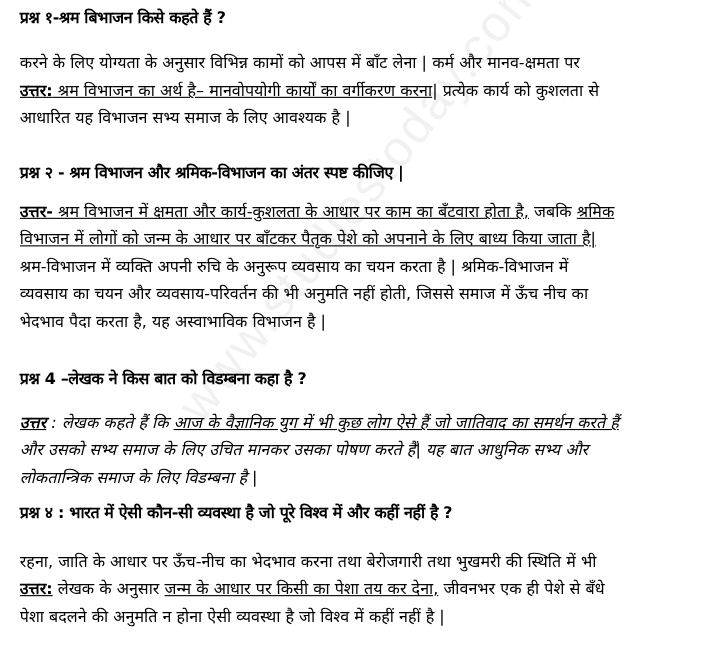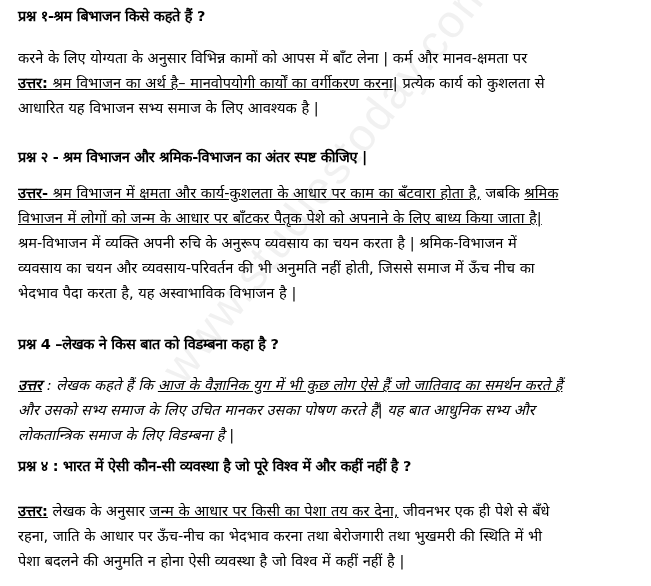--- a/index.html
+++ b/index.html
@@ -91,18 +91,18 @@
 
   <div class="question" style="top:333px;">प्रश्न 4 –लेखक ने किस बात को विडम्बना कहा है ?</div>
   <div class="answer" style="top:372px;font-style:italic;">
     <span class="line"><span class="label">उत्तर</span><span> : लेखक कहते हैं कि </span><span class="u">आज के वैज्ञानिक युग में भी कुछ लोग ऐसे हैं जो जातिवाद का  समर्थन करते हैं</span></span>
     <span class="line"><span>और उसको सभ्य समाज के लिए उचित मानकर उसका पोषण करते हैं| यह बात आधुनिक सभ्य और</span></span>
     <span class="line"><span>लोकतान्त्रिक समाज के लिए विडम्बना है |</span></span>
   </div>
 
   <div class="question" style="top:455px;">प्रश्न ४ : भारत में ऐसी कौन-सी व्यवस्था है जो पूरे विश्व में और कहीं नहीं  है ?</div>
   <div class="answer" style="top:498px;">
+    <span class="line"><span>रहना, जाति  के आधार पर ऊँच-नीच का भेदभाव करना तथा बेरोजगारी तथा भुखमरी की स्थिति में भी</span></span>
     <span class="line"><span class="label">उत्तर:</span><span> लेखक के अनुसार </span><span class="u">जन्म के आधार पर किसी का पेशा तय कर देना,</span><span> जीवनभर एक ही पेशे से बँधे</span></span>
-    <span class="line"><span>रहना, जाति  के आधार पर ऊँच-नीच का भेदभाव करना तथा बेरोजगारी तथा भुखमरी की स्थिति में भी</span></span>
     <span class="line"><span>पेशा बदलने की अनुमति न होना  ऐसी व्यवस्था है जो विश्व में कहीं नहीं  है |</span></span>
   </div>
 
 </div>
 
 </body></html>

